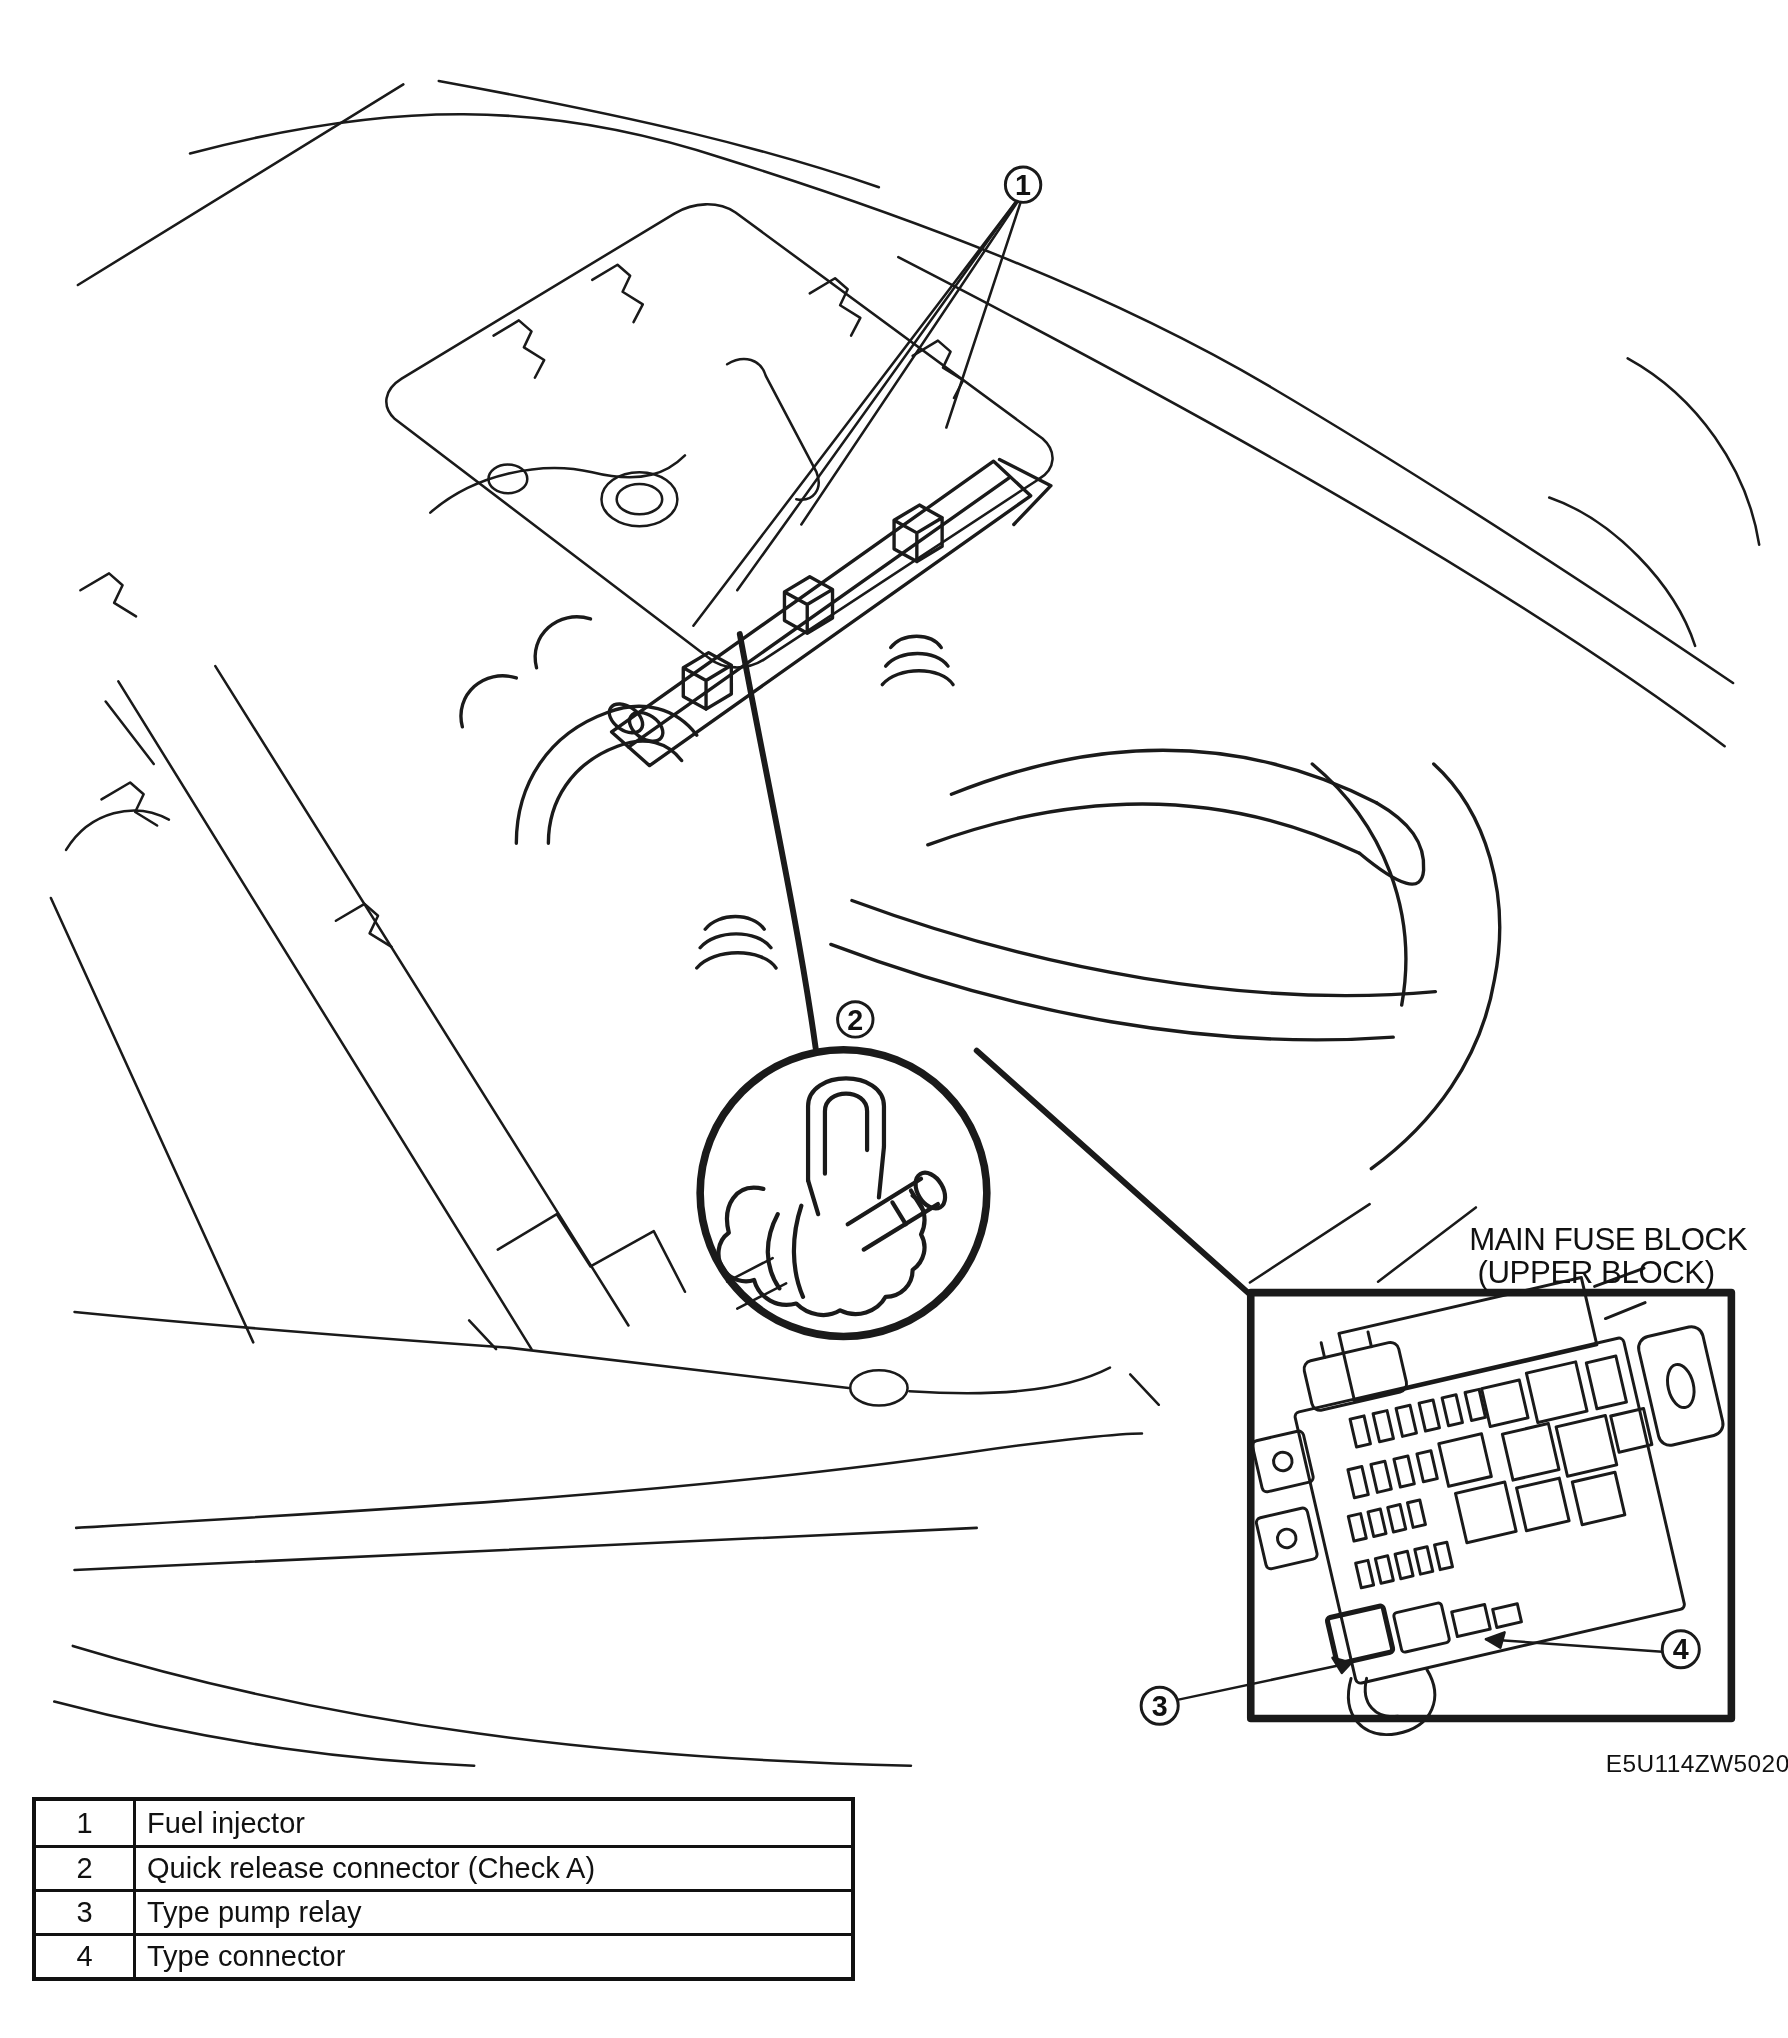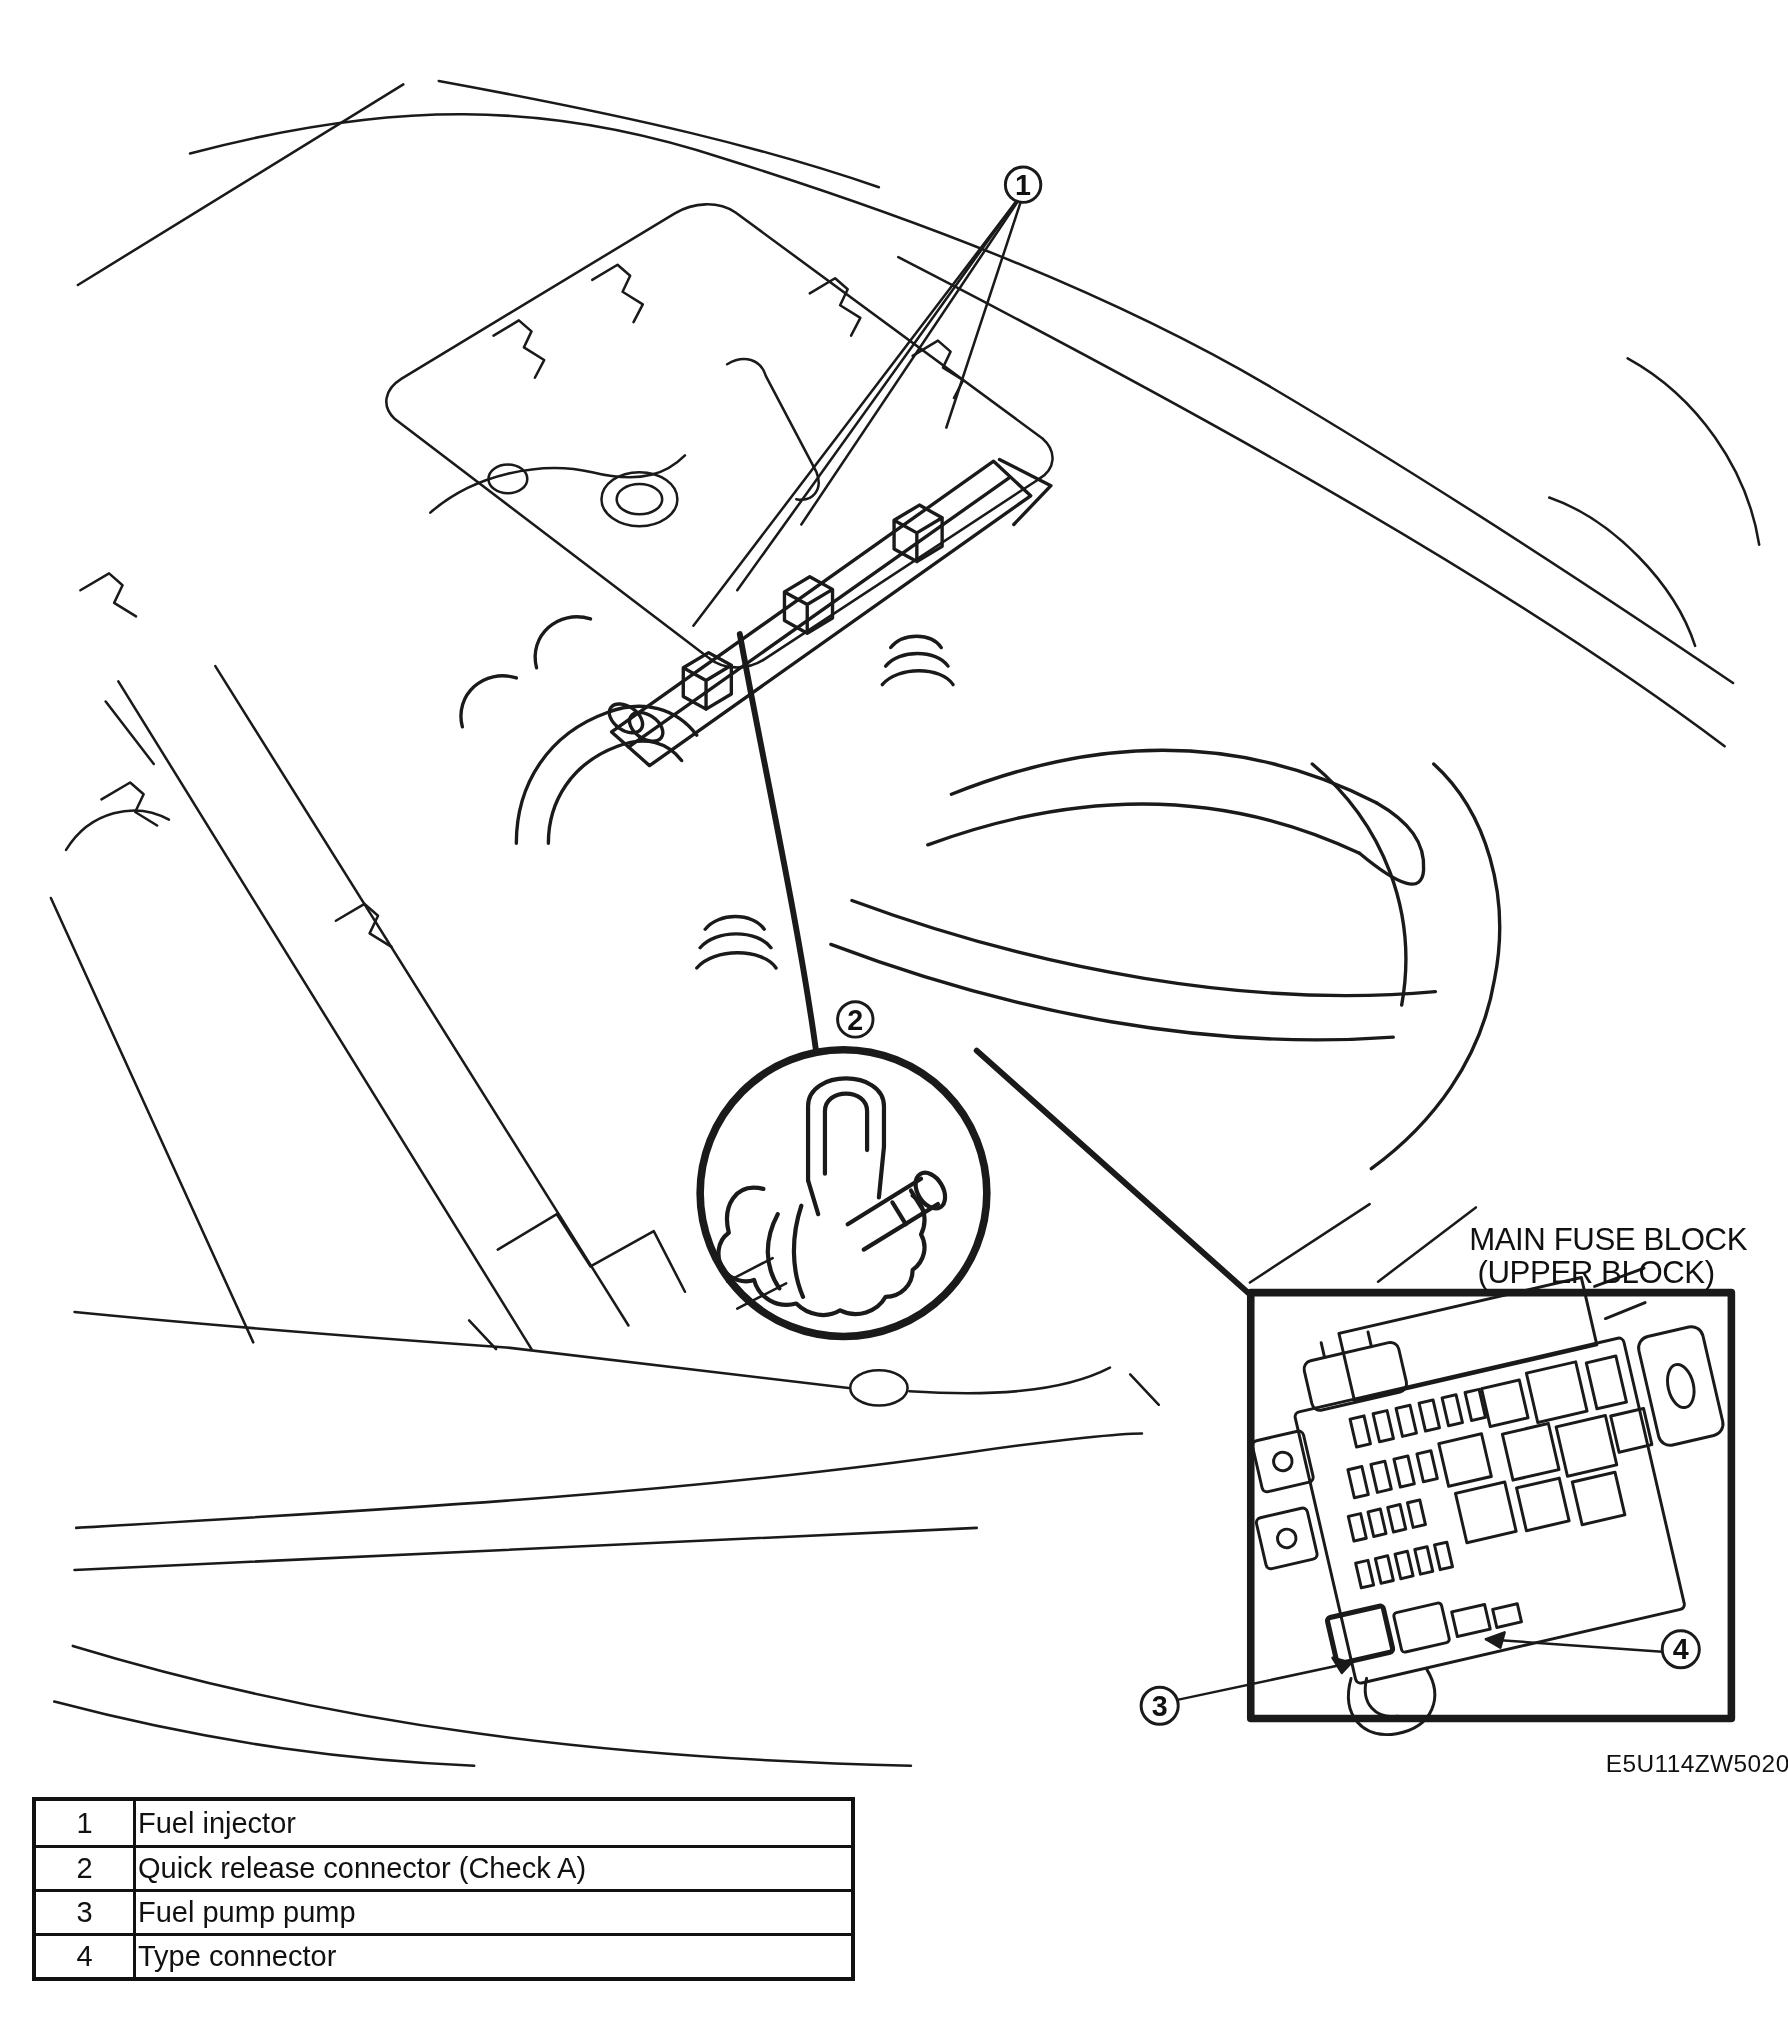--- a/index.html
+++ b/index.html
@@ -11,21 +11,21 @@
   .fuse-label{font-size:37px;letter-spacing:-0.5px;}
   .part-code{font-size:29px;letter-spacing:0.5px;}
   
   .legend{position:absolute;left:32px;top:1797px;width:823px;border:4.2px solid #111;
           box-sizing:border-box;background:#fff;}
   .legend-row{display:flex;height:44px;border-top:3.4px solid #111;box-sizing:border-box;}
   .legend-row:first-child{border-top:none;}
   .legend-num{width:100px;flex:0 0 100px;border-right:3.4px solid #111;box-sizing:border-box;
               display:flex;align-items:center;justify-content:center;
               font-size:29px;color:#111;}
-  .legend-label{flex:1;display:flex;align-items:center;padding-left:2px;
+  .legend-label{flex:1;display:flex;align-items:center;padding-left:11px;
                 font-size:29px;color:#111;white-space:nowrap;}
 </style>
 </head>
 <body>
 
 <div class="stage">
 
   <svg class="art" width="1789" height="2038" viewBox="0 0 2121 2417">
     <g fill="none" stroke="#1a1a1a" stroke-width="3" stroke-linecap="round" stroke-linejoin="round">
 
@@ -243,21 +243,21 @@
     <div class="legend-row">
       <div class="legend-num">1</div>
       <div class="legend-label">Fuel injector</div>
     </div>
     <div class="legend-row">
       <div class="legend-num">2</div>
       <div class="legend-label">Quick release connector (Check A)</div>
     </div>
     <div class="legend-row">
       <div class="legend-num">3</div>
-      <div class="legend-label">Fuel pump pump</div>
+      <div class="legend-label">Type pump relay</div>
     </div>
     <div class="legend-row">
       <div class="legend-num">4</div>
       <div class="legend-label">Type connector</div>
     </div>
   </div>
 
 </div>
 
 

